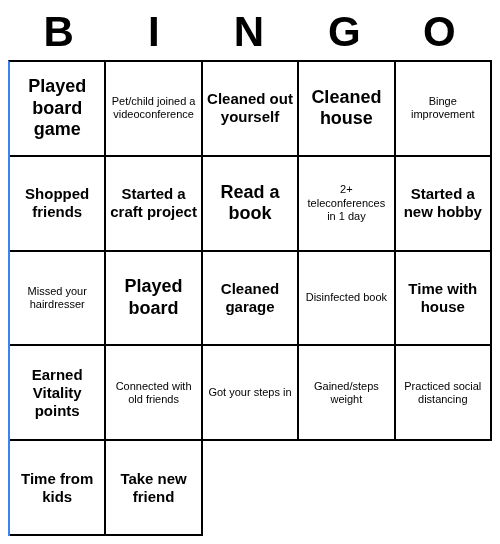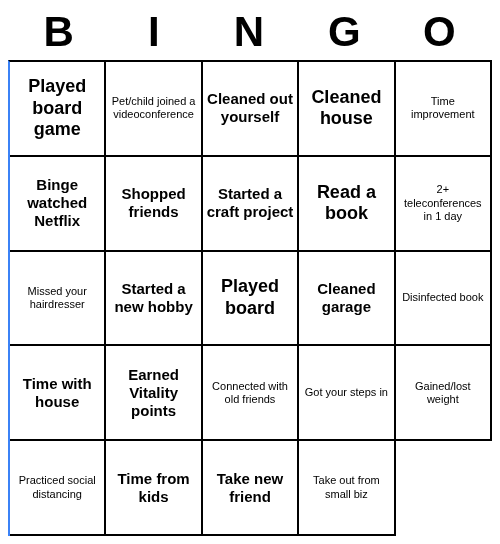--- a/index.html
+++ b/index.html
@@ -81,42 +81,39 @@
     <div class="bingo-cell">
       <span class="cell-text small">Pet/child joined a videoconference</span>
     </div>
     <div class="bingo-cell">
       <span class="cell-text medium">Cleaned out yourself</span>
     </div>
     <div class="bingo-cell">
       <span class="cell-text large">Cleaned house</span>
     </div>
     <div class="bingo-cell">
-      <span class="cell-text small">Time improvement</span>
-    </div>
-    <div class="bingo-cell">
-      <span class="cell-text medium">Binge watched Netflix</span>
+      <span class="cell-text small">Binge improvement</span>
     </div>
     <div class="bingo-cell">
       <span class="cell-text medium">Shopped friends</span>
     </div>
     <div class="bingo-cell">
       <span class="cell-text medium">Started a craft project</span>
     </div>
     <div class="bingo-cell">
       <span class="cell-text large">Read a book</span>
     </div>
     <div class="bingo-cell">
       <span class="cell-text small">2+ teleconferences in 1 day</span>
     </div>
     <div class="bingo-cell">
-      <span class="cell-text small">Missed your hairdresser</span>
+      <span class="cell-text medium">Started a new hobby</span>
     </div>
     <div class="bingo-cell">
-      <span class="cell-text medium">Started a new hobby</span>
+      <span class="cell-text small">Missed your hairdresser</span>
     </div>
     <div class="bingo-cell">
       <span class="cell-text large">Played board</span>
     </div>
     <div class="bingo-cell">
       <span class="cell-text medium">Cleaned garage</span>
     </div>
     <div class="bingo-cell">
       <span class="cell-text small">Disinfected book</span>
     </div>
@@ -126,27 +123,24 @@
     <div class="bingo-cell">
       <span class="cell-text medium">Earned Vitality points</span>
     </div>
     <div class="bingo-cell">
       <span class="cell-text small">Connected with old friends</span>
     </div>
     <div class="bingo-cell">
       <span class="cell-text small">Got your steps in</span>
     </div>
     <div class="bingo-cell">
-      <span class="cell-text small">Gained/lost weight</span>
+      <span class="cell-text small">Gained/steps weight</span>
     </div>
     <div class="bingo-cell">
       <span class="cell-text small">Practiced social distancing</span>
     </div>
     <div class="bingo-cell">
       <span class="cell-text medium">Time from kids</span>
     </div>
     <div class="bingo-cell">
       <span class="cell-text medium">Take new friend</span>
     </div>
-    <div class="bingo-cell">
-      <span class="cell-text small">Take out from small biz</span>
-    </div>
   </div>
 
 </body></html>

